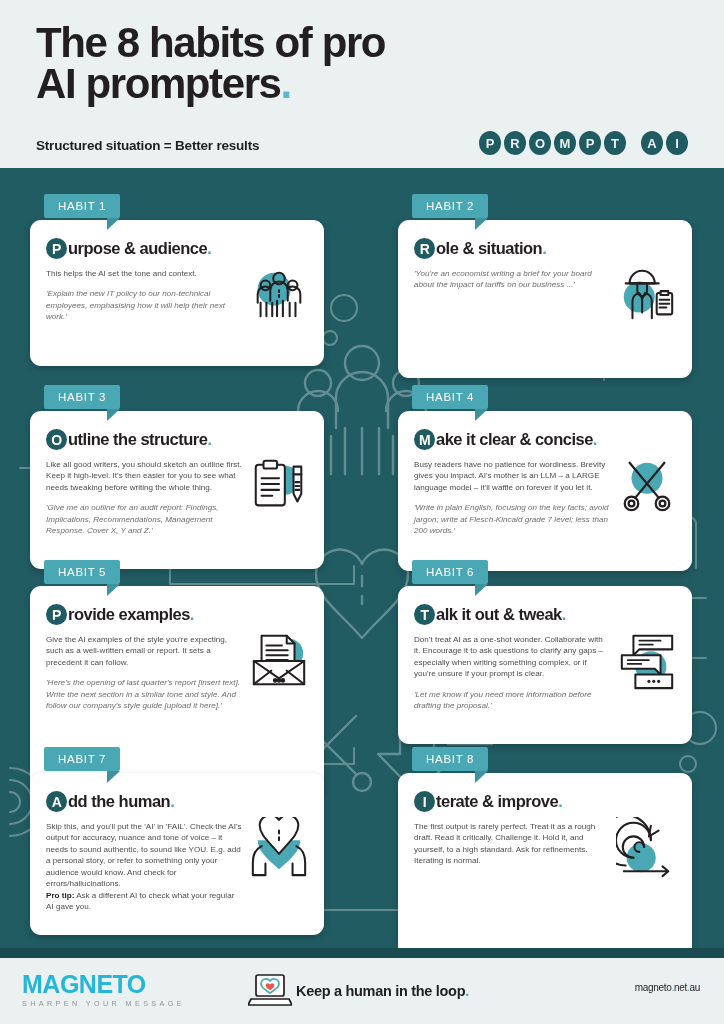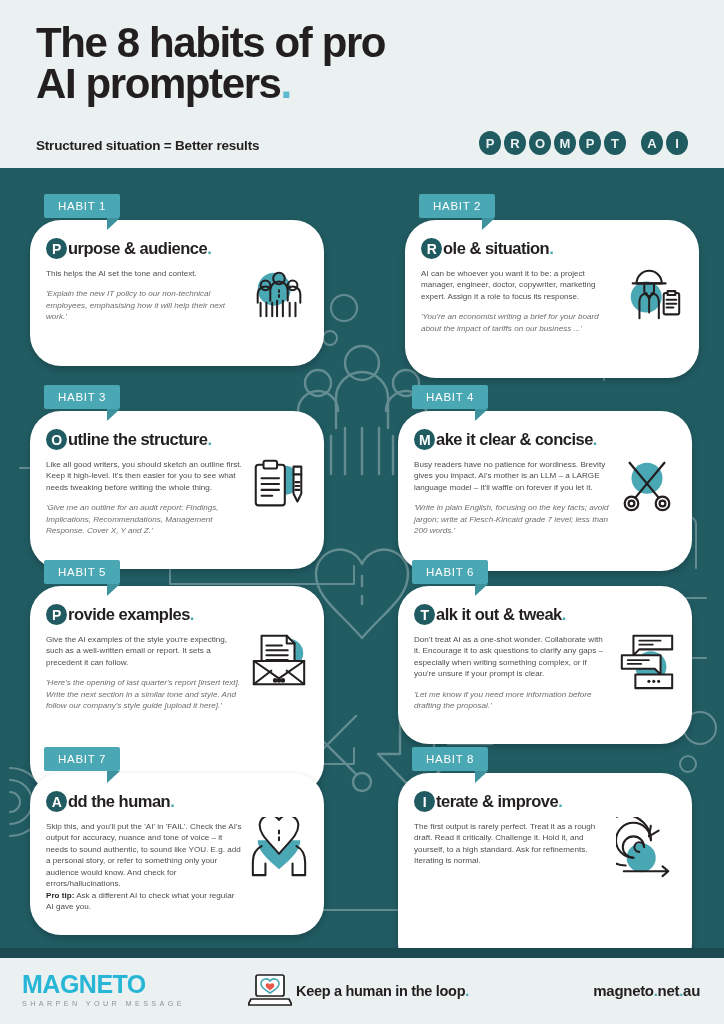--- a/index.html
+++ b/index.html
@@ -79,32 +79,32 @@
 
   
   #cards {
     position: absolute;
     left: 0; top: 168px;
     width: 724px; height: 780px;
   }
   .card {
     position: absolute;
     background: #ffffff;
-    border-radius: 31px;
+    border-radius: 11px;
     box-shadow: 0 3px 7px rgba(0,0,0,0.22);
     padding: 14px 8px 12px 16px;
   }
   .card.left  { left: 30px;  width: 294px; }
   .card.right { left: 398px; width: 294px; }
 
   .r1 { top: 52px;  height: 146px; }
   .r2 { top: 243px; height: 158px; }
   .r3 { top: 418px; height: 208px; }
   .r4 { top: 605px; height: 162px; }
-  .r1b { top: 52px;  height: 158px; margin-left: 7px; }
+  .r1b { top: 52px;  height: 158px; }
   .r2b { top: 243px; height: 160px; }
   .r3b { top: 418px; height: 158px; }
   .r4b { top: 605px; height: 202px; }
 
   
   .habit-badge {
     position: absolute;
     top: -26px; left: 14px;
     background: #4aa7b4;
     color: #ffffff;
@@ -215,22 +215,22 @@
   #footer-tagline {
     font-size: 14.5px;
     font-weight: 700;
     color: #231f20;
     letter-spacing: -0.3px;
   }
   #footer-tagline .dot { color: #4aa7b4; }
   #footer-url {
     position: absolute;
     right: 24px; top: 24px;
-    font-size: 15px;
-    font-weight: 700;
+    font-size: 10px;
+    font-weight: 400;
     color: #231f20;
     letter-spacing: -0.3px;
   }
   #footer-url .dot { color: #4aa7b4; }
 </style>
 </head>
 <body>
 
 <div id="page">
 
@@ -352,21 +352,20 @@
       </svg>
     </div>
 
     <div class="card right r1b">
       <div class="habit-badge">HABIT 2</div>
       <div class="card-title">
         <span class="title-circle">R</span>
           <span class="title-rest">ole &amp; situation</span>
           <span class="title-dot">.</span>
       </div>
-      <div class="card-body">AI can be whoever you want it to be: a project manager, engineer, doctor, copywriter, marketing expert. Assign it a role to focus its response.</div>
       <div class="card-quote">'You're an economist writing a brief for your board about the impact of tariffs on our business ...'</div>
       <svg class="card-icon" viewBox="0 0 64 64">
         <circle cx="24" cy="34" r="16" fill="#4aa7b4"></circle>
         <g fill="none" stroke="#231f20" stroke-width="2.1" stroke-linecap="round" stroke-linejoin="round">
           <path d="M14 20 a13 13 0 0 1 26 0 z"></path>
           <path d="M10 20 h34"></path>
           <path d="M22 22 v6 a5 5 0 0 0 10 0 v-6"></path>
           <path d="M17 56 v-18 a9 9 0 0 1 7 -8 l3 6 l3 -6 a9 9 0 0 1 7 8 v18"></path>
           <path d="M27 36 v14"></path>
           <rect x="42" y="30" width="16" height="22" rx="2" fill="#fff"></rect>

